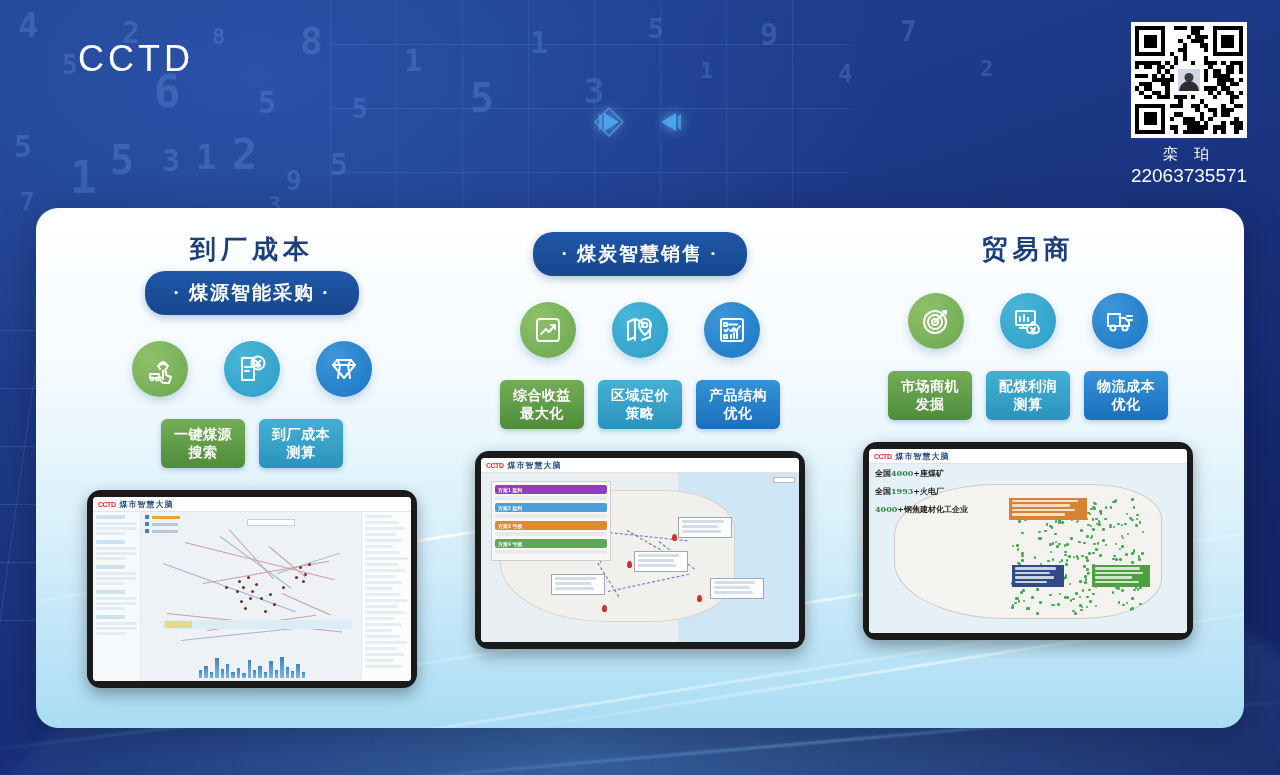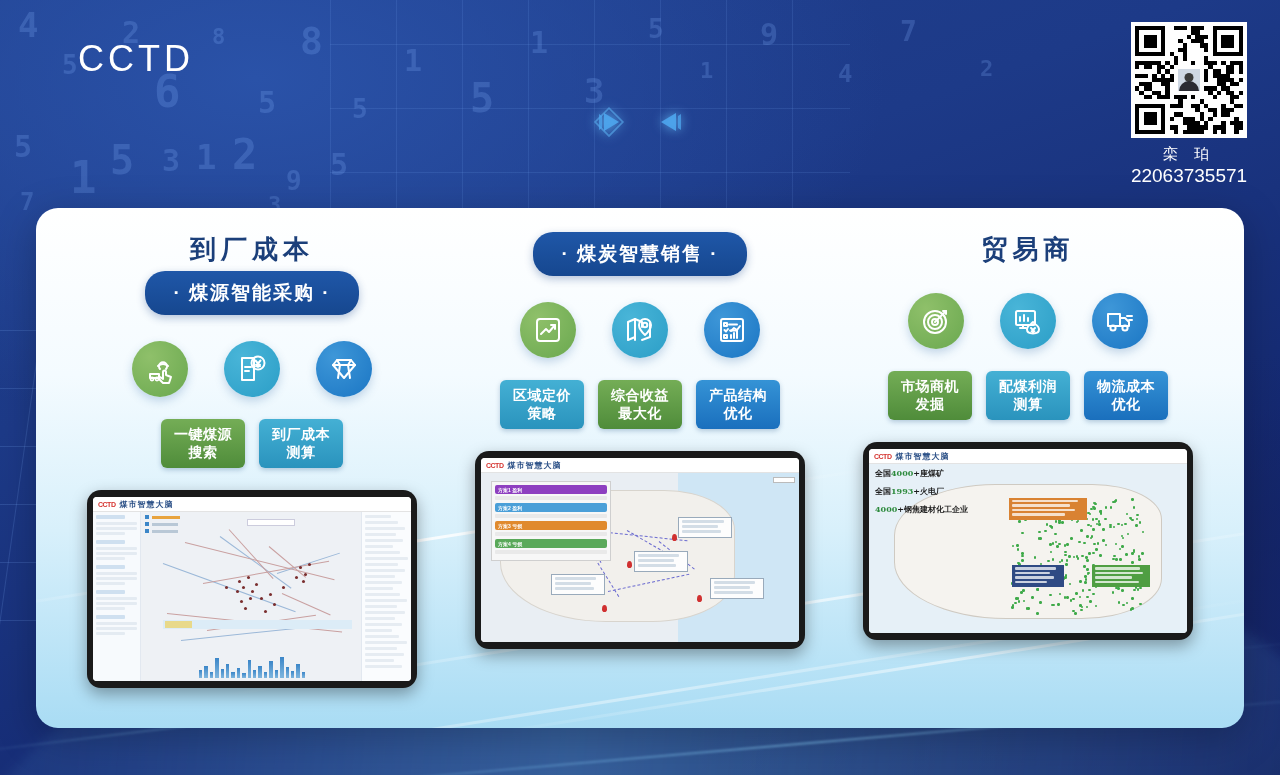--- a/index.html
+++ b/index.html
@@ -785,27 +785,27 @@
               <path stroke="#fff" fill="none" stroke-width="2" stroke-linecap="round" stroke-linejoin="round" d="M14 11.5h8"></path>
               <path stroke="#fff" fill="none" stroke-width="2" stroke-linecap="round" stroke-linejoin="round" d="M9.5 17l1.5 1.5 2-2.5"></path>
               <path stroke="#fff" fill="none" stroke-width="2" stroke-linecap="round" stroke-linejoin="round" d="M15 17.5h7"></path>
               <rect x="9" y="22" width="3" height="3" stroke="#fff" fill="none" stroke-width="2" stroke-linecap="round" stroke-linejoin="round"></rect>
               <path stroke="#fff" fill="none" stroke-width="2" stroke-linecap="round" stroke-linejoin="round" d="M16 25v-3M19 25v-5M22 25v-7"></path>
               <path stroke="#fff" fill="none" stroke-width="2" stroke-linecap="round" stroke-linejoin="round" d="M16 18l3-3 3 2 3-4"></path>
             </svg>
           </div>
         </div>
         <div class="tags-row">
+          <div class="tag green">
+            <div>综合收益</div>
+            <div>最大化</div>
+          </div>
           <div class="tag cyan">
             <div>区域定价</div>
             <div>策略</div>
-          </div>
-          <div class="tag green">
-            <div>综合收益</div>
-            <div>最大化</div>
           </div>
           <div class="tag blue">
             <div>产品结构</div>
             <div>优化</div>
           </div>
         </div>
         <div class="tablet">
           <div class="screen">
       <div class="scr-head">
         <span class="scr-logo">CCTD</span>

